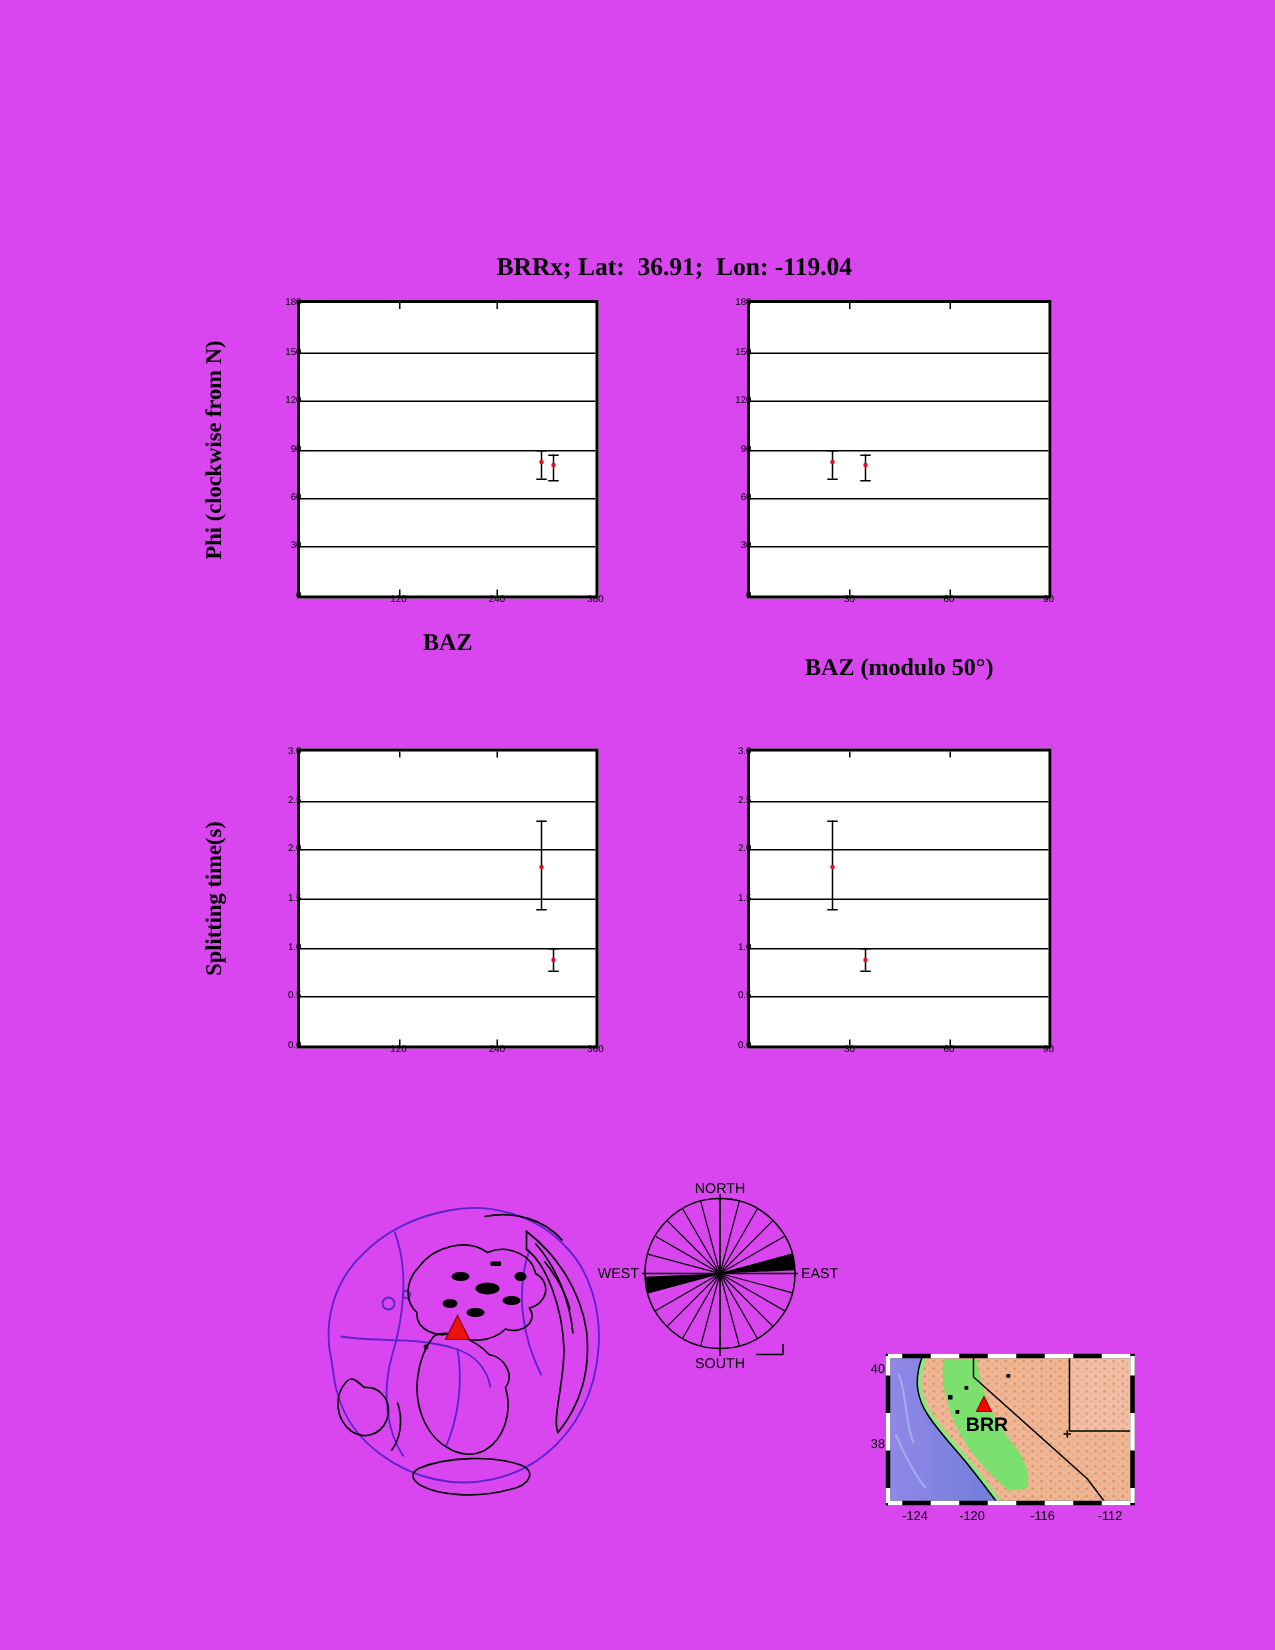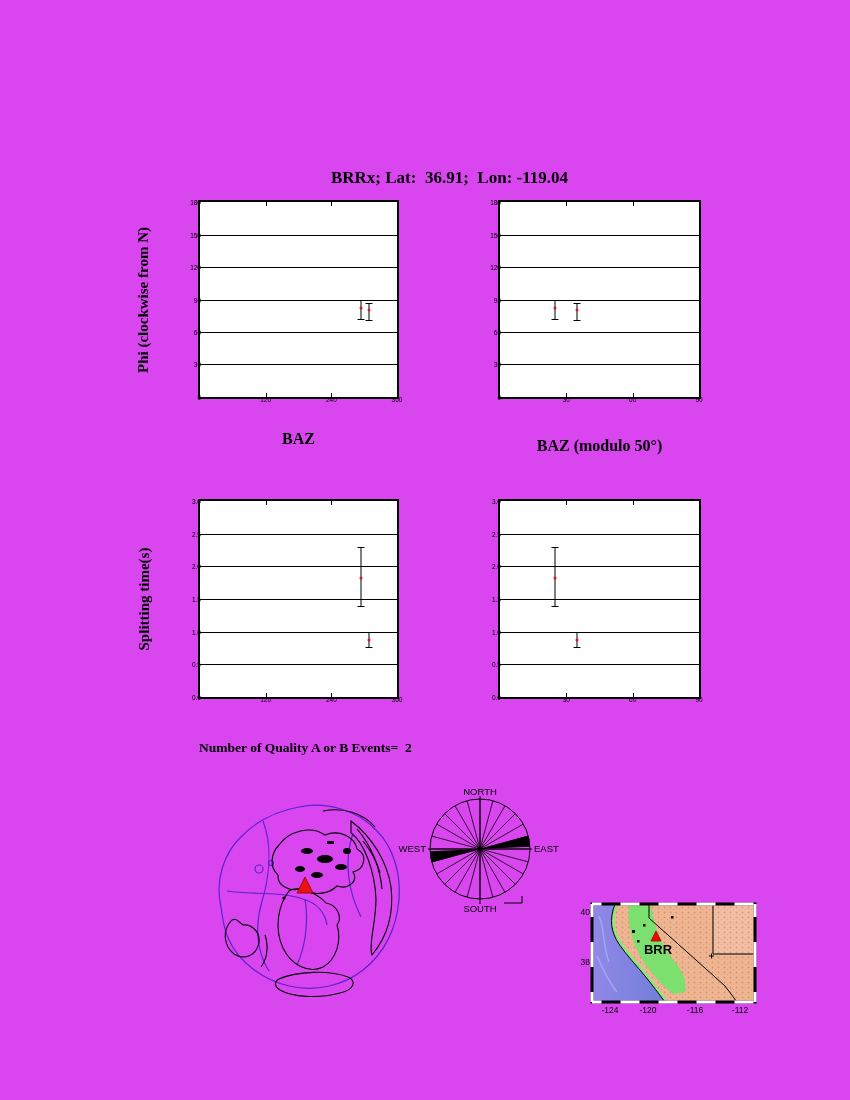--- a/index.html
+++ b/index.html
@@ -149,25 +149,24 @@
       <div class="ebar" style="left:27.78%;top:23.67%;height:30.00%"></div>
       <div class="ecap" style="left:27.78%;top:23.67%"></div>
       <div class="ecap" style="left:27.78%;top:53.67%"></div>
       <div class="edot" style="left:27.78%;top:39.33%;background:#e01020"></div>
       <div class="ebar" style="left:38.89%;top:66.67%;height:7.66%"></div>
       <div class="ecap" style="left:38.89%;top:66.67%"></div>
       <div class="ecap" style="left:38.89%;top:74.33%"></div>
       <div class="edot" style="left:38.89%;top:71.00%;background:#e01020"></div>
     </div>
 
-  <div class="xtitle" style="left:198px;top:430px;width:201px;">BAZ</div>
+  <div class="xtitle" style="left:198px;top:420px;width:201px;">BAZ</div>
   <div class="xtitle" style="left:498px;top:437px;width:203px;">BAZ (modulo 50°)</div>
 
   <div class="stats">
-    <div class="l2">Number of Quality A or B Events=  2</div>
   </div>
 
   <svg style="left:205px;top:795px;" width="200" height="200" viewBox="0 0 200 200">
     <g fill="none" stroke="#5c22cc" stroke-width="1.2">
       <path d="M 16,112 C 10,86 18,58 38,40 C 52,26 72,16 94,12 C 122,6 154,16 172,36 C 188,52 196,78 194,104 C 192,132 180,158 158,175 C 138,191 110,197 84,191 C 58,185 34,167 24,145 C 18,132 18,124 16,112 Z"></path>
       <path d="M 58,26 C 68,52 64,84 56,110 C 50,132 52,158 64,176"></path>
       <path d="M 148,38 C 138,68 144,98 156,122"></path>
       <path d="M 22,96 C 46,100 74,96 98,104 C 112,108 120,118 122,130"></path>
       <path d="M 100,104 C 104,128 100,152 92,170"></path>
       <circle cx="54" cy="74" r="4"></circle>

